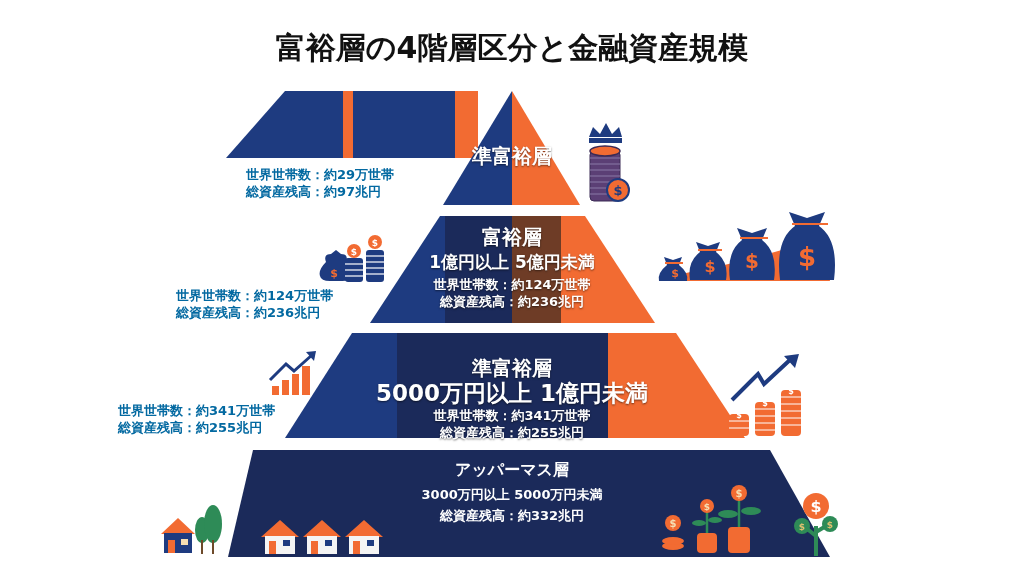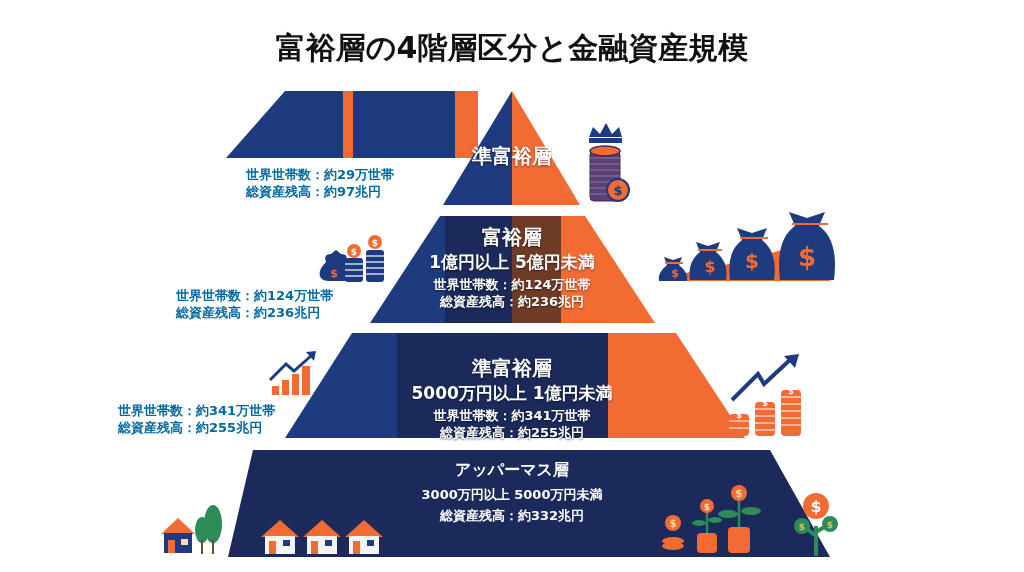--- a/index.html
+++ b/index.html
@@ -237,21 +237,21 @@
   <div style="font-size:13px; line-height:17px; margin-top:2px;">世界世帯数：約124万世帯</div>
   <div style="font-size:13px; line-height:17px;">総資産残高：約236兆円</div>
 </div>
 <div class="side" style="left:176px; top:287px;">
   <div>世界世帯数：約124万世帯</div>
   <div>総資産残高：約236兆円</div>
 </div>
 
 <div class="txt shadowed" style="left:362px; top:325px; width:300px;margin-top:30px;">
   <div style="font-size:20px; line-height:26px;">準富裕層</div>
-  <div style="font-size:17px; line-height:24px;">5000万円以上 1億円未満</div>
+  <div style="font-size:23px; line-height:24px;">5000万円以上 1億円未満</div>
   <div style="font-size:13px; line-height:17px; margin-top:2px;">世界世帯数：約341万世帯</div>
   <div style="font-size:13px; line-height:17px;">総資産残高：約255兆円</div>
 </div>
 <div class="side" style="left:118px; top:402px;">
   <div>世界世帯数：約341万世帯</div>
   <div>総資産残高：約255兆円</div>
 </div>
 
 <div class="txt" style="left:342px; top:457px; width:340px;">
   <div style="font-size:16px; line-height:26px;">アッパーマス層</div>

